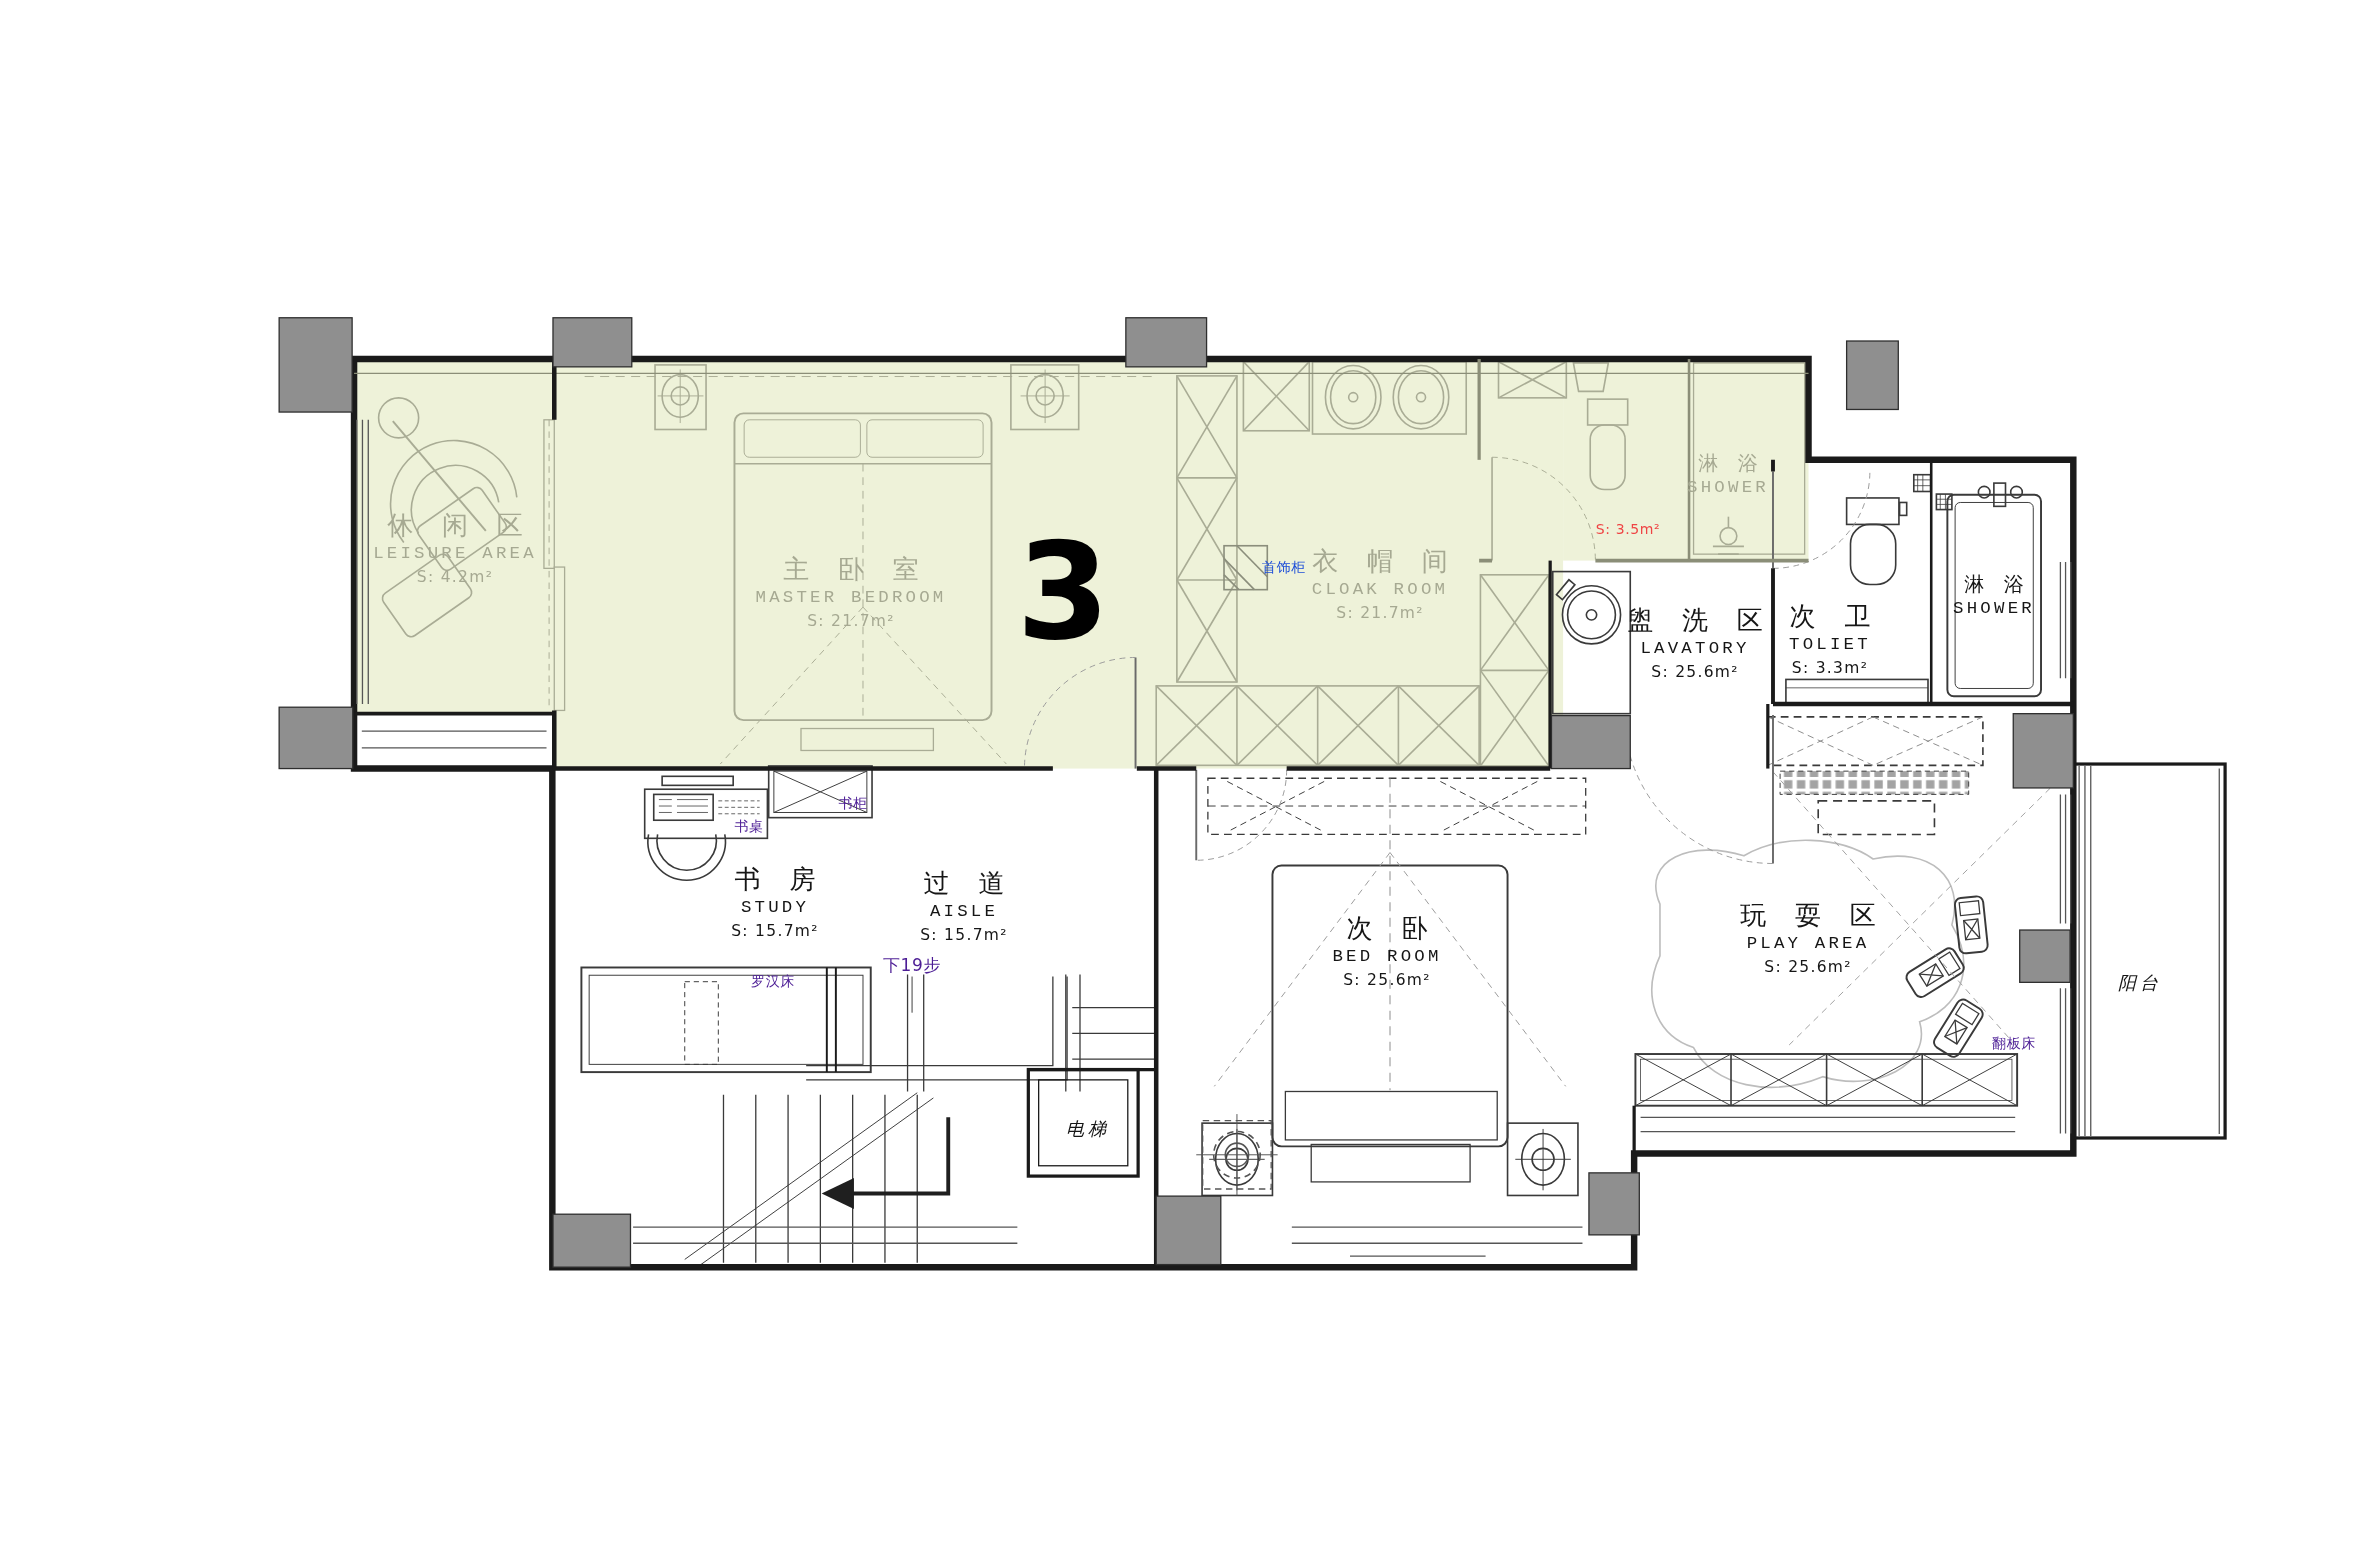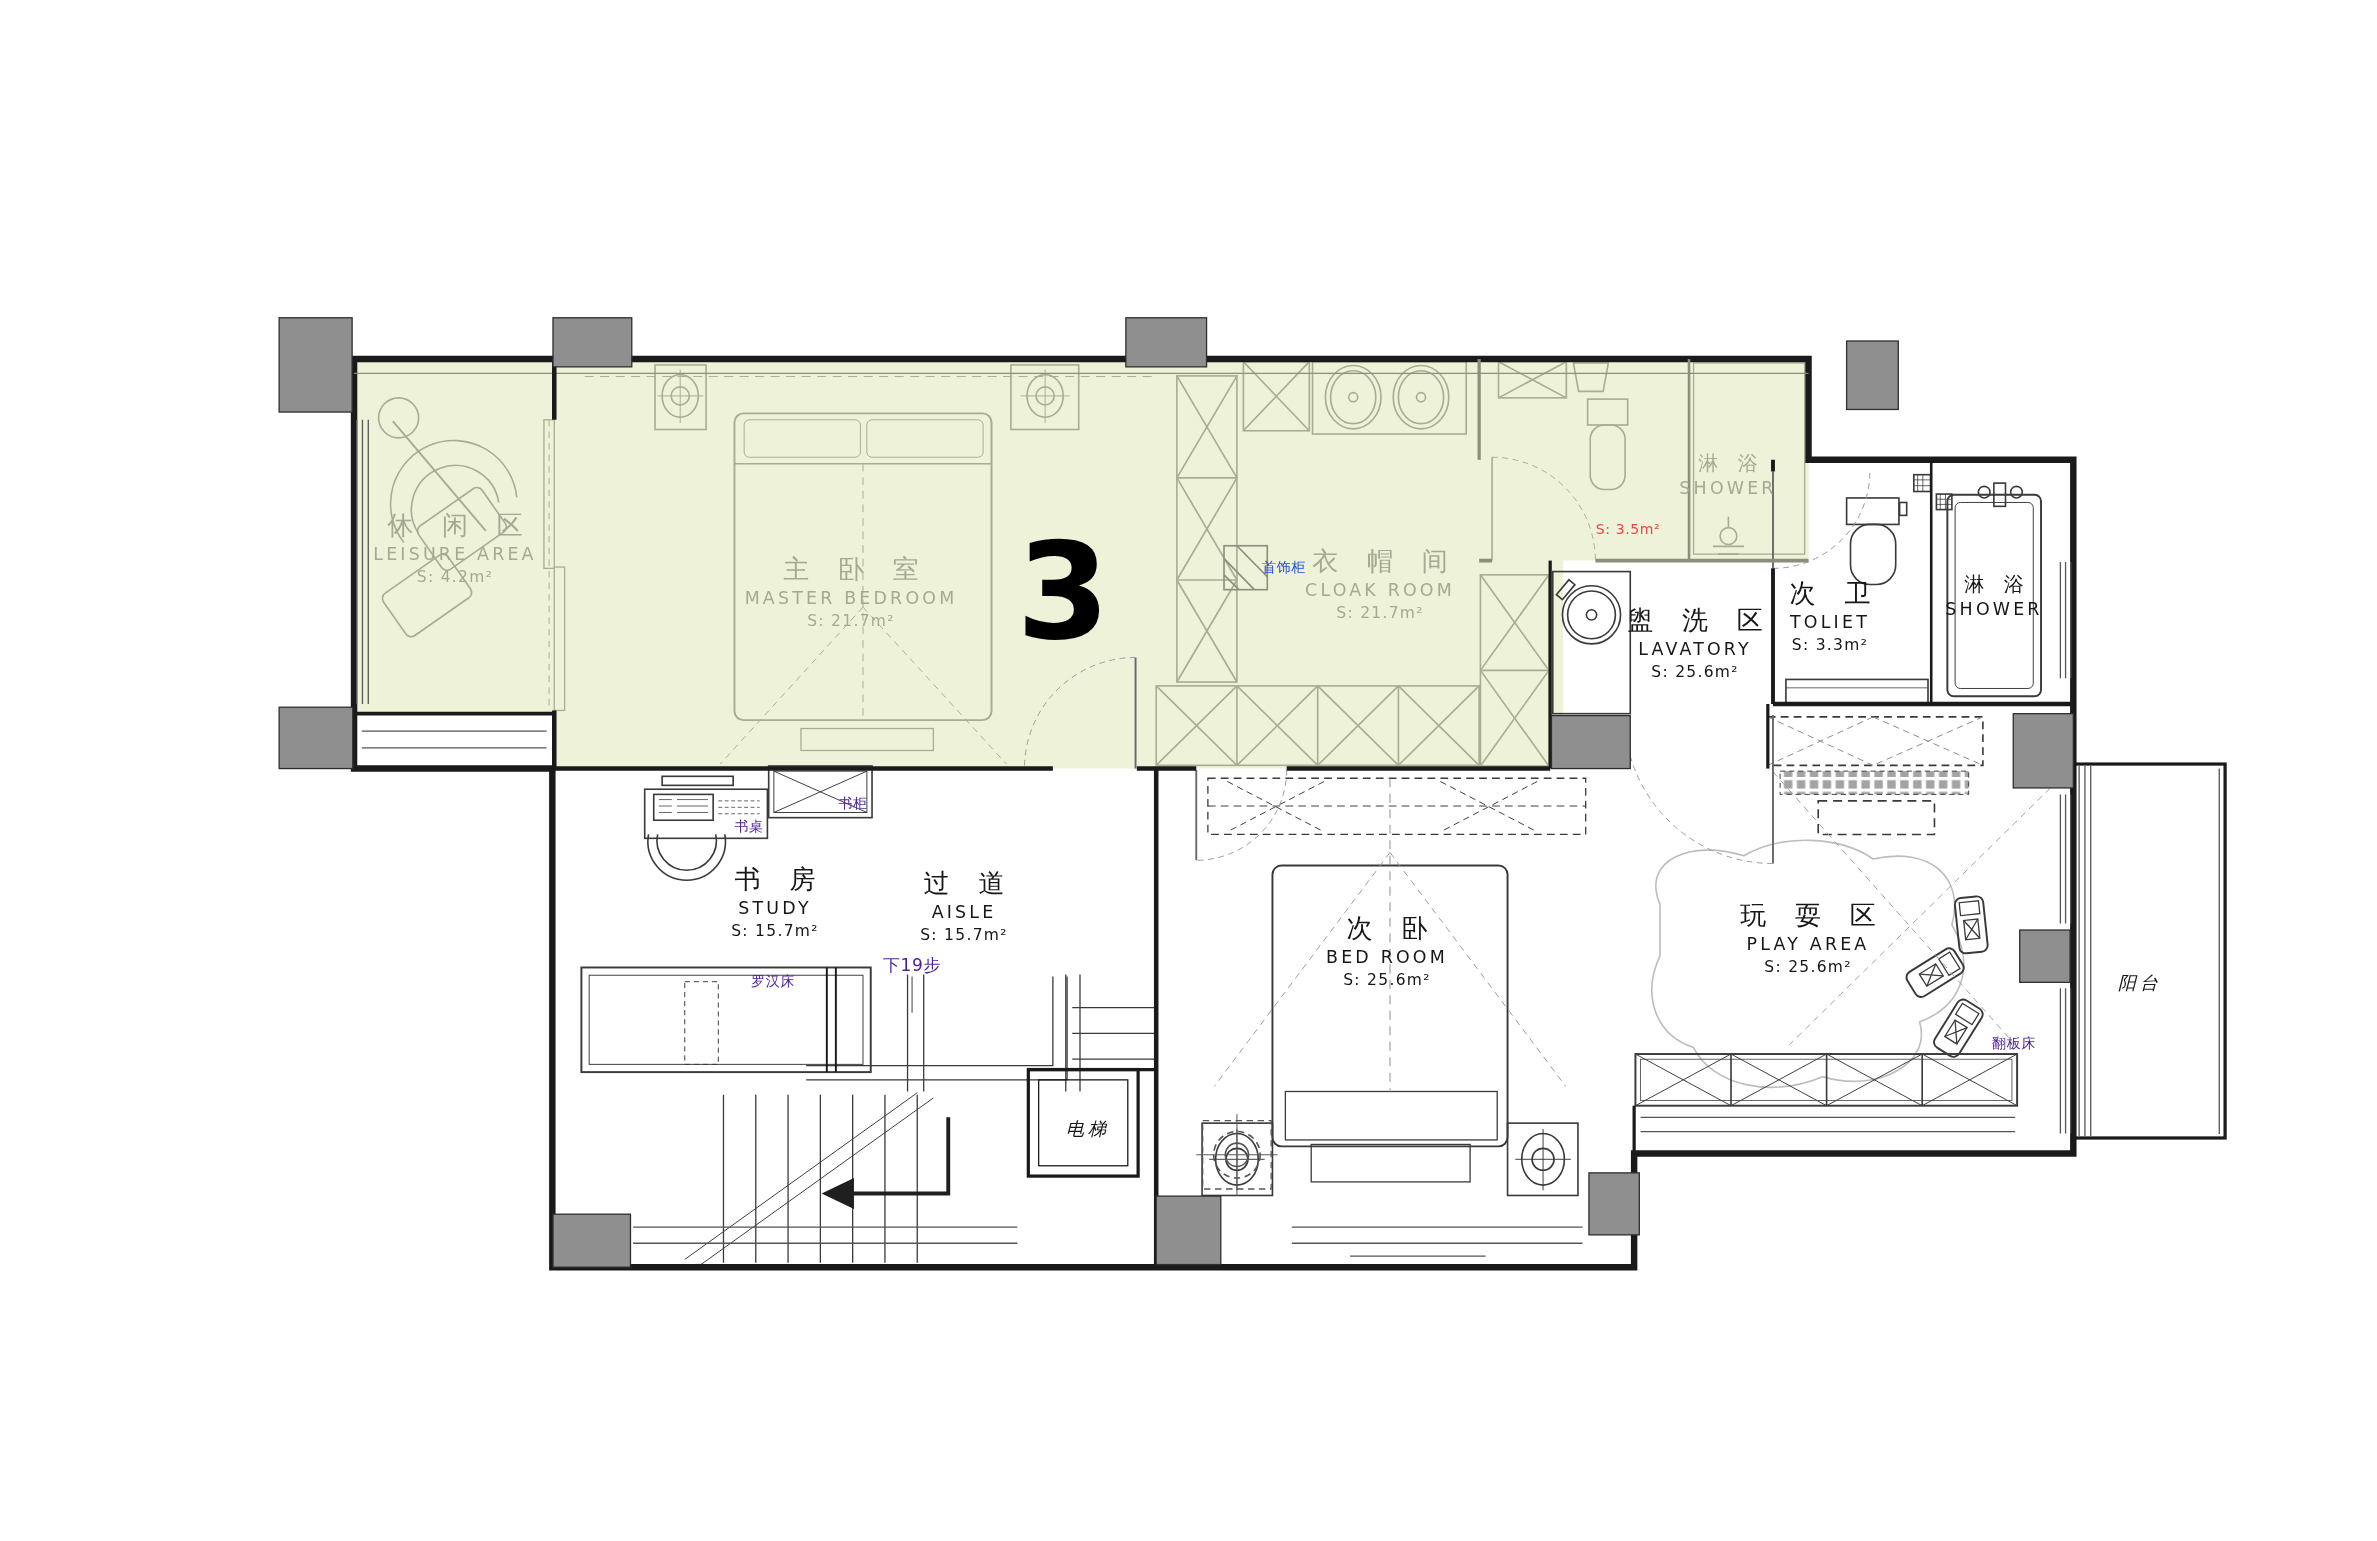--- a/index.html
+++ b/index.html
@@ -2,21 +2,21 @@
 <html style="font-size:10.3px"><head>
 <meta charset="utf-8">
 <style>
   html,body{margin:0;padding:0;background:#ffffff;}
   .stage{position:relative;width:2377px;height:1541px;background:#ffffff;
          font-family:"DejaVu Sans","Liberation Sans",sans-serif;overflow:hidden;}
   svg.plan{position:absolute;left:0;top:0;}
   .room-label{position:absolute;transform:translateX(-50%);text-align:center;
               line-height:1.2;white-space:nowrap;}
   .room-label .zh{font-size:26px;letter-spacing:10.3px;text-indent:10.3px;}
-  .room-label .en{font-size:17.4px;letter-spacing:3.2px;margin-top:3.2px;}
+  .room-label .en{font-size:17.4px;letter-spacing:3.2px;margin-top:3.2px;font-family:Liberation Mono, monospace;}
   .room-label .area{font-size:15.5px;letter-spacing:1.3px;margin-top:3.2px;}
   .zh-sm .zh{font-size:20px;letter-spacing:6.5px;text-indent:6.5px;}
   .zh-xs .zh{font-size:18px;letter-spacing:3.9px;text-indent:3.9px;font-style:italic;}
   .tone-muted{color:#a6a992;}
   .tone-dark{color:#161616;}
   .note{position:absolute;transform:translateX(-50%);font-size:14px;
         color:#4c1d95;white-space:nowrap;letter-spacing:0.6px;}
   .note.muted{color:#ef4444;}
   .note.semi{color:#1d4ed8;}
   .floor-num{position:absolute;transform:translateX(-50%);font-size:134px;
@@ -342,21 +342,21 @@
 </div>
 <div class="room-label tone-muted zh-sm" style="left:1728px;top:451px">
   <div class="zh">淋 浴</div>
   <div class="en">SHOWER</div>
 </div>
 <div class="room-label tone-dark" style="left:1695px;top:605px">
   <div class="zh">盥 洗 区</div>
   <div class="en">LAVATORY</div>
   <div class="area">S: 25.6m²</div>
 </div>
-<div class="room-label tone-dark" style="left:1830px;top:578px">
+<div class="room-label tone-dark" style="left:1830px;top:601px">
   <div class="zh">次 卫</div>
   <div class="en">TOLIET</div>
   <div class="area">S: 3.3m²</div>
 </div>
 <div class="room-label tone-dark zh-sm" style="left:1994px;top:572px">
   <div class="zh">淋 浴</div>
   <div class="en">SHOWER</div>
 </div>
 <div class="room-label tone-dark" style="left:775px;top:864px">
   <div class="zh">书 房</div>

